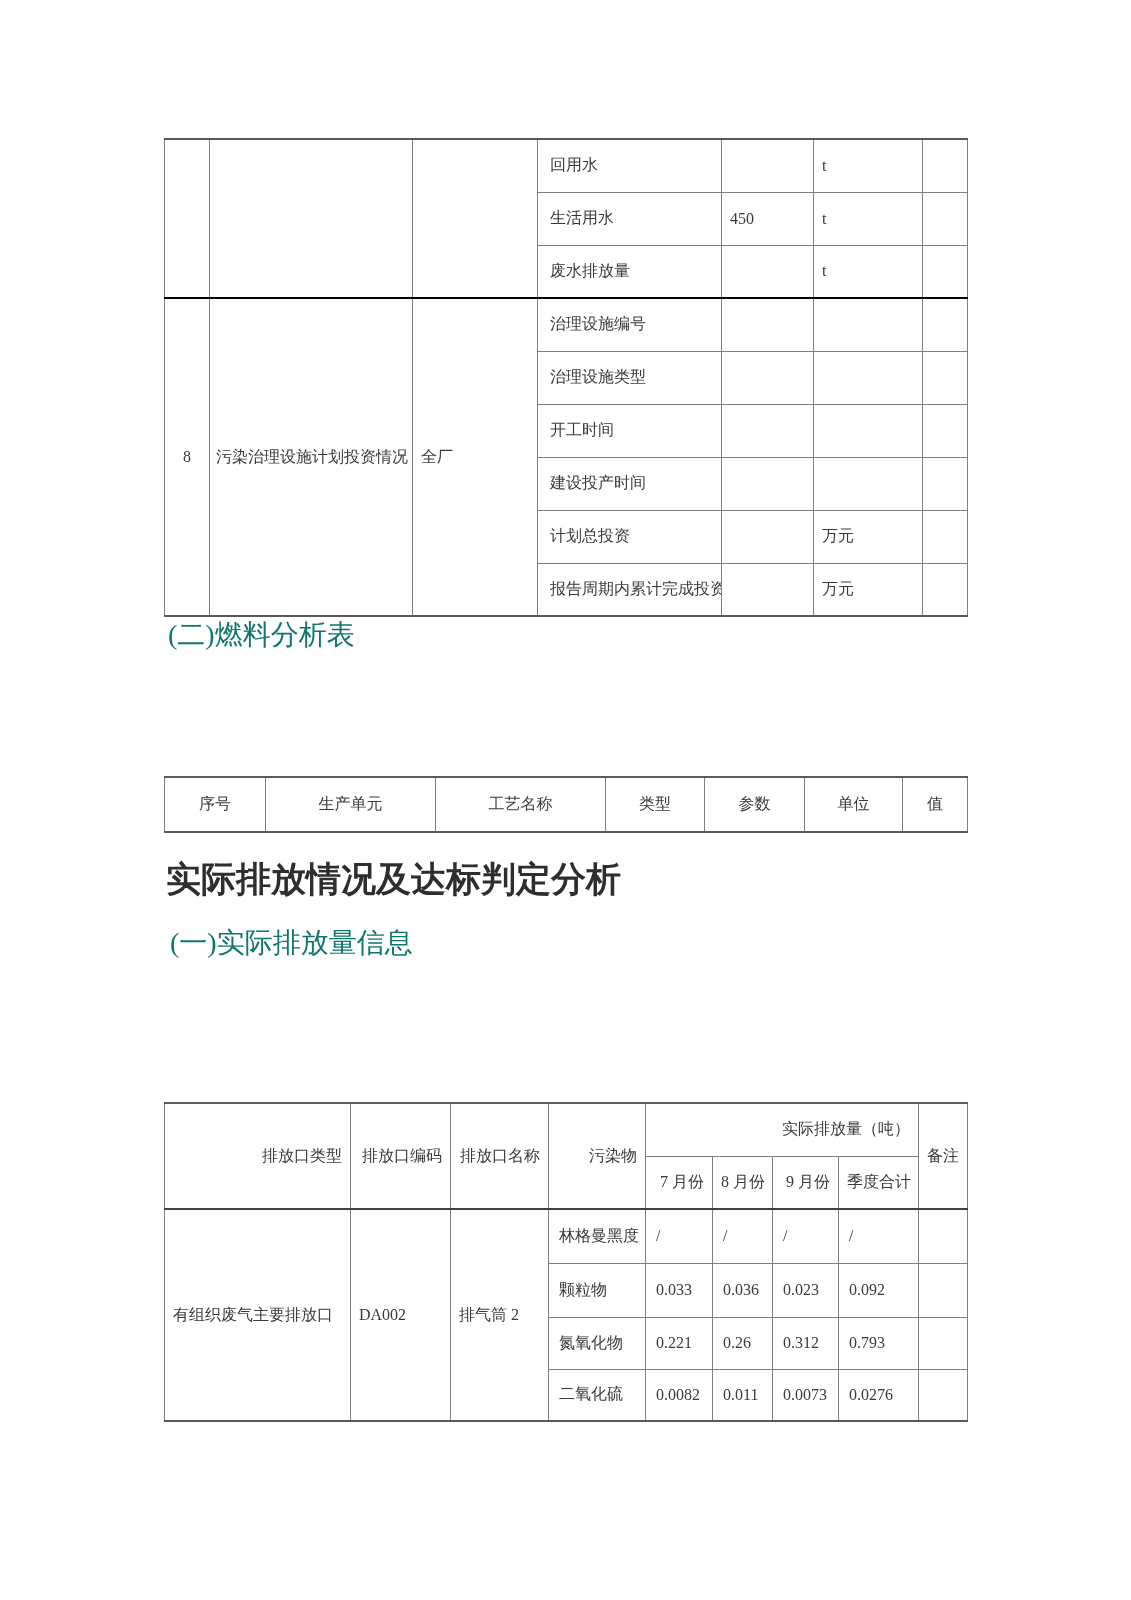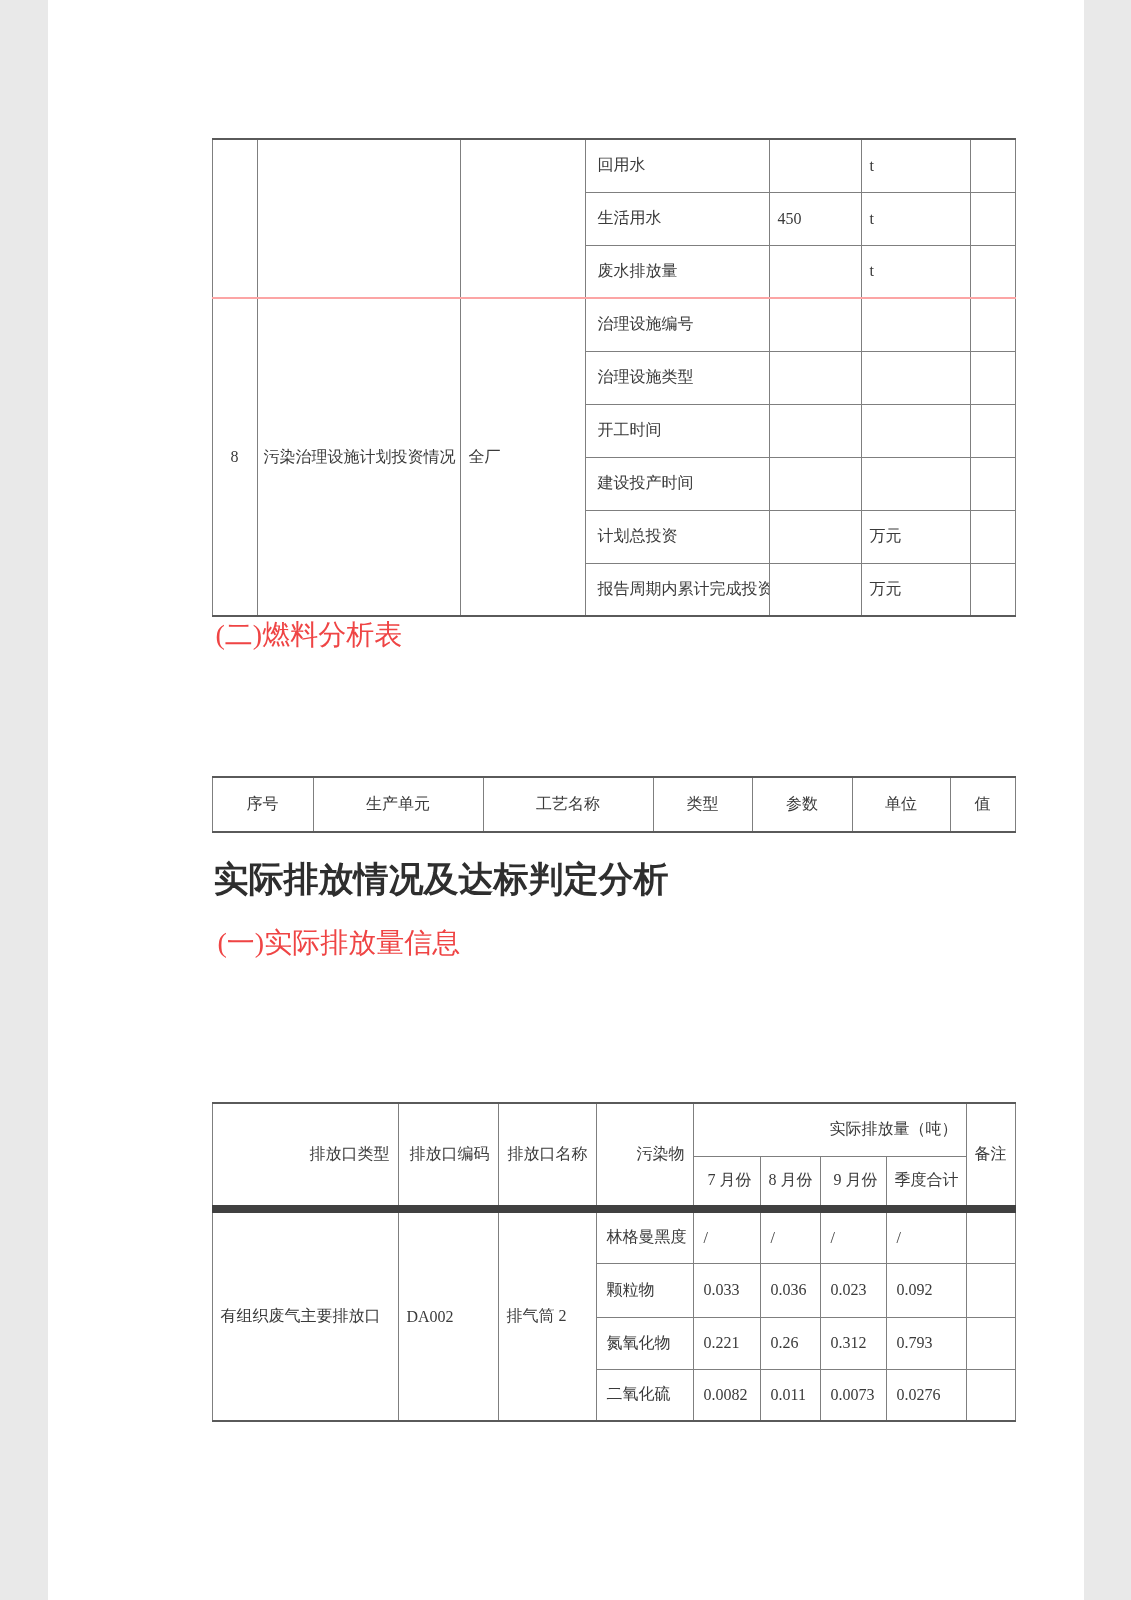--- a/index.html
+++ b/index.html
@@ -1,52 +1,52 @@
 <!DOCTYPE html>
 <html><head>
 <meta charset="utf-8">
 <style>
   html,body{margin:0;padding:0;background:#e9e9e9;}
   .page{
     position:relative;
-    width:1036px;height:1600px;
+    width:1131px;height:1600px;
     background:#ffffff;
     margin:0 auto;
     font-family:"Liberation Serif","DejaVu Serif",serif;
     color:#3a3a3a;
     overflow:hidden;
   }
   table{border-collapse:collapse;table-layout:fixed;width:803px;}
   td{
     border:1px solid #7f7f7f;
     font-size:16px;
     vertical-align:middle;
     padding:0 8px;
     overflow:hidden;
     white-space:nowrap;
   }
   .tbl{border-top:2px solid #5a5a5a;border-bottom:2px solid #5a5a5a;}
   .abs{position:absolute;}
   
   .t-cont{left:164px;top:138px;}
   .t-cont td.param{padding-left:12px;}
-  .t-cont tr.block-start td{border-top:2px solid #fca5a5;}
+  .t-cont tr.block-start td{border-top:2px solid #000000;}
   .seq-cell{text-align:center;padding:0 2px;}
   .name-cell{padding:8px 6px;}
   
-  .h2{font-size:28px;line-height:34px;color:#ef4444;font-family:Liberation Serif, serif;}
+  .h2{font-size:28px;line-height:34px;color:#0f766e;font-family:Liberation Serif, serif;}
   .h1{font-size:35px;line-height:44px;font-weight:bold;color:#2e2e2e;}
   .caption{width:803px;left:164px;text-align:center;font-size:21px;line-height:30px;color:#3a3a3a;}
   
   .t-fuel{left:164px;top:776px;}
   .t-fuel td{text-align:center;}
   
   .t-emis{left:164px;top:1102px;}
   .t-emis td.hd{text-align:right;}
-  .t-emis tr.first-data td{border-top:8px solid #404040;}
+  .t-emis tr.first-data td{border-top:2px solid #404040;}
   .t-emis td.pollutant{padding-left:10px;}
   .t-emis td.num{padding-left:10px;}
 </style>
 </head>
 <body>
 
 <div class="page">
 
   <table class="abs t-cont tbl">
     <colgroup>

